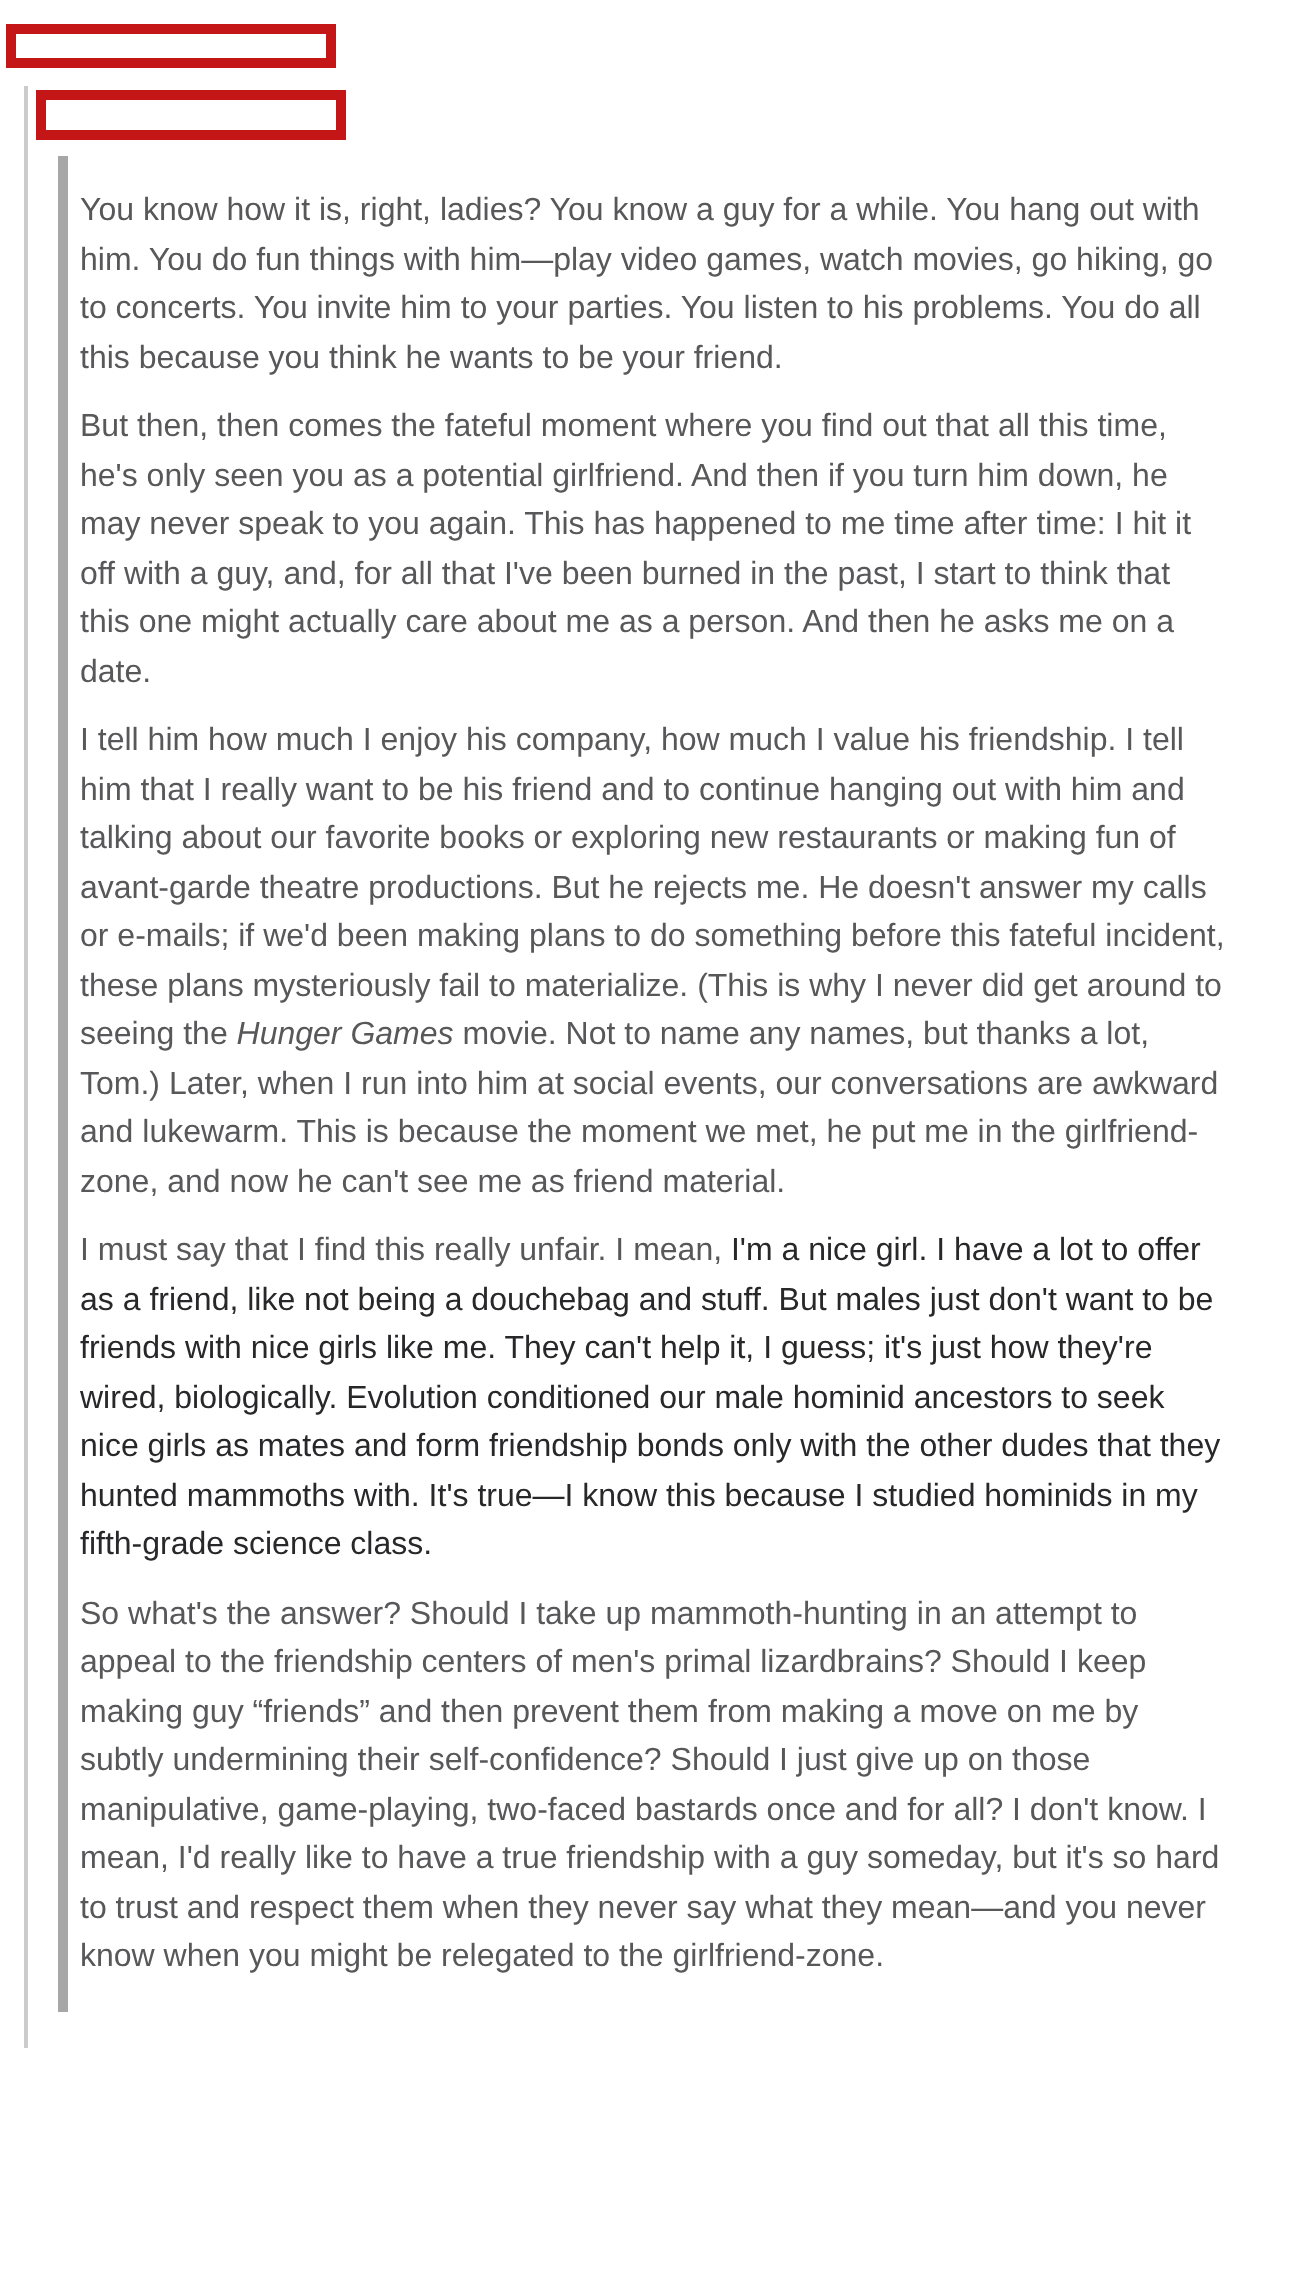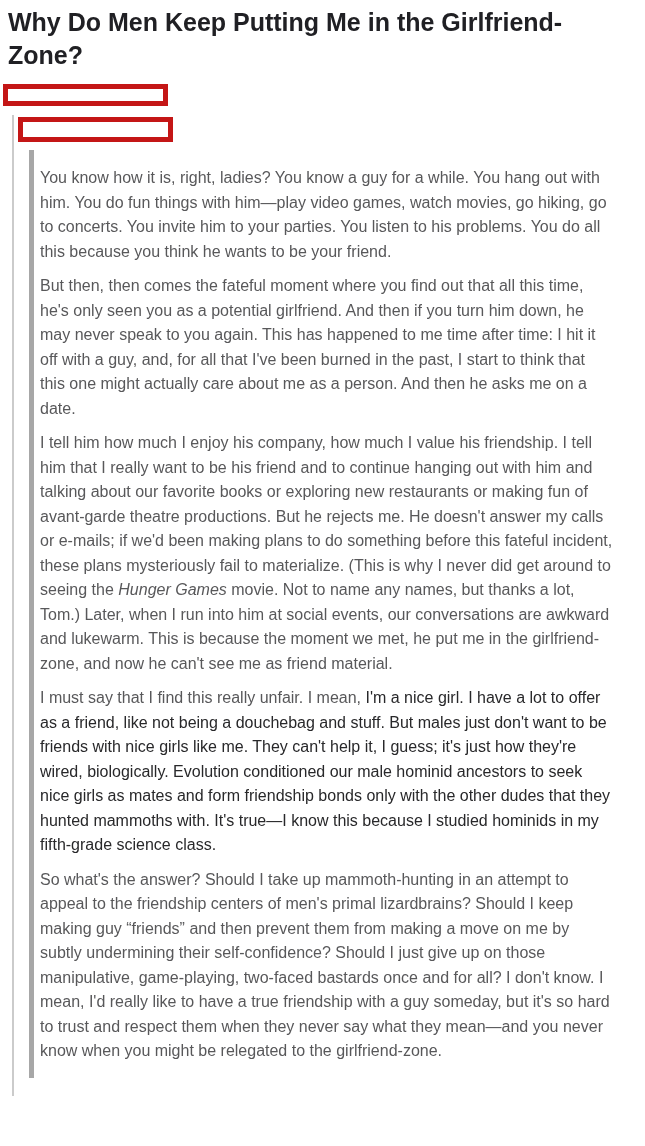--- a/index.html
+++ b/index.html
@@ -62,21 +62,20 @@
   .seg-bold {
     font-weight: 400;
     color: var(--bold-text, #28282a);
   }
   .seg-italic { font-style: italic; text-align: right; }
 </style>
 </head>
 <body>
 
 <article>
-  <h1 class="page-title">Why Do Men Keep Putting Me in the Girlfriend-Zone?</h1>
 
   <div class="redaction redaction-1"></div>
 
   <blockquote class="outer-quote" style="margin:0 0 0 12px;">
     <div class="redaction redaction-2"></div>
 
     <blockquote class="inner-quote" style="margin-right:0;">
       <div>
           <p><span class="seg-regular">You know how it is, right, ladies? You know a guy for a while. You hang out with him. You do fun things with him—play video games, watch movies, go hiking, go to concerts. You invite him to your parties. You listen to his problems. You do all this because you think he wants to be your friend.</span></p>
           <p><span class="seg-regular">But then, then comes the fateful moment where you find out that all this time, he's only seen you as a potential girlfriend. And then if you turn him down, he may never speak to you again. This has happened to me time after time: I hit it off with a guy, and, for all that I've been burned in the past, I start to think that this one might actually care about me as a person. And then he asks me on a date.</span></p>

